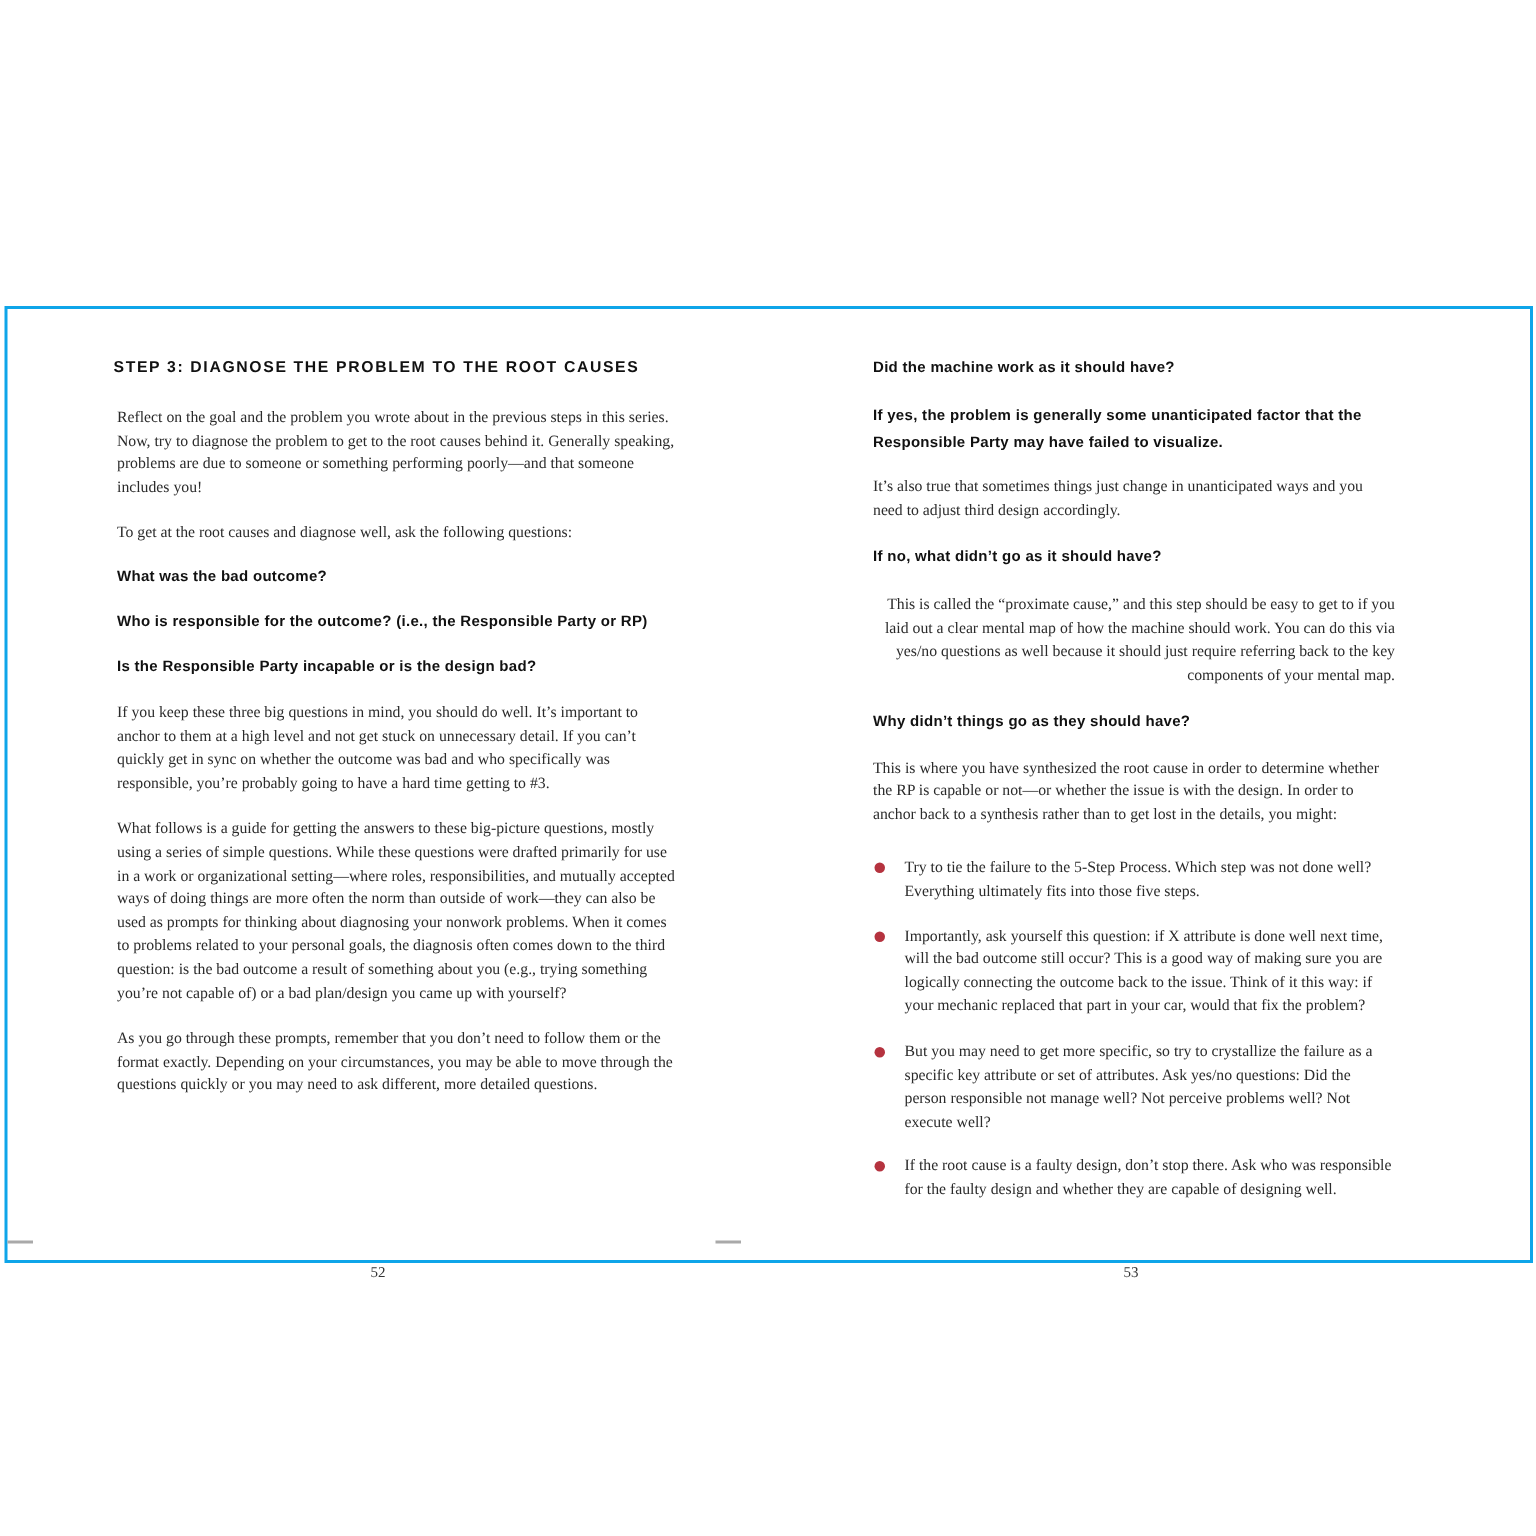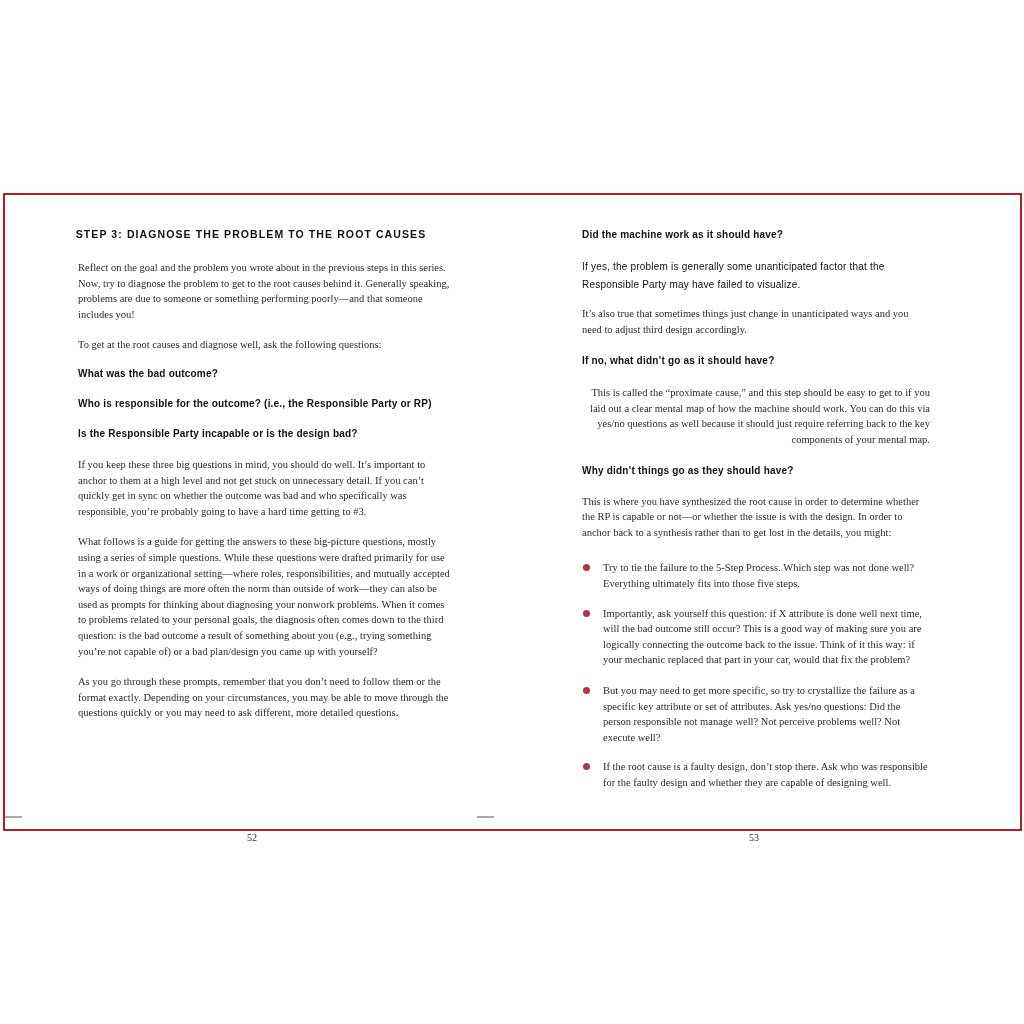--- a/index.html
+++ b/index.html
@@ -10,24 +10,24 @@
   .canvas {
     position: relative;
     width: 1024px;
     height: 1024px;
     background: #ffffff;
     overflow: hidden;
   }
   .spread {
     position: absolute;
     left: 3px;
-    top: 193px;
+    top: 204px;
     width: 1015px;
     height: 634px;
-    border: 2px solid #b91c1c;
+    border: 2px solid #0ea5e9;
     background: #ffffff;
   }
   .page {
     position: absolute;
     top: 33px;
   }
   .page-left {
     left: 73px;
     width: 372px;
   }
@@ -62,21 +62,21 @@
     font-family: "Liberation Sans", "DejaVu Sans", sans-serif;
     font-weight: bold;
     font-size: 10px;
     line-height: 13px;
     letter-spacing: 0.2px;
     color: #111111;
   }
   .bold-statement {
     margin: 0 0 13px 0;
     font-family: "Liberation Sans", "DejaVu Sans", sans-serif;
-    font-weight: normal;
+    font-weight: bold;
     font-size: 10px;
     line-height: 17.5px;
     letter-spacing: 0.2px;
     color: #111111;
   }
   .bullet-list {
     margin-top: 20px;
   }
   .bullet-item {
     position: relative;

